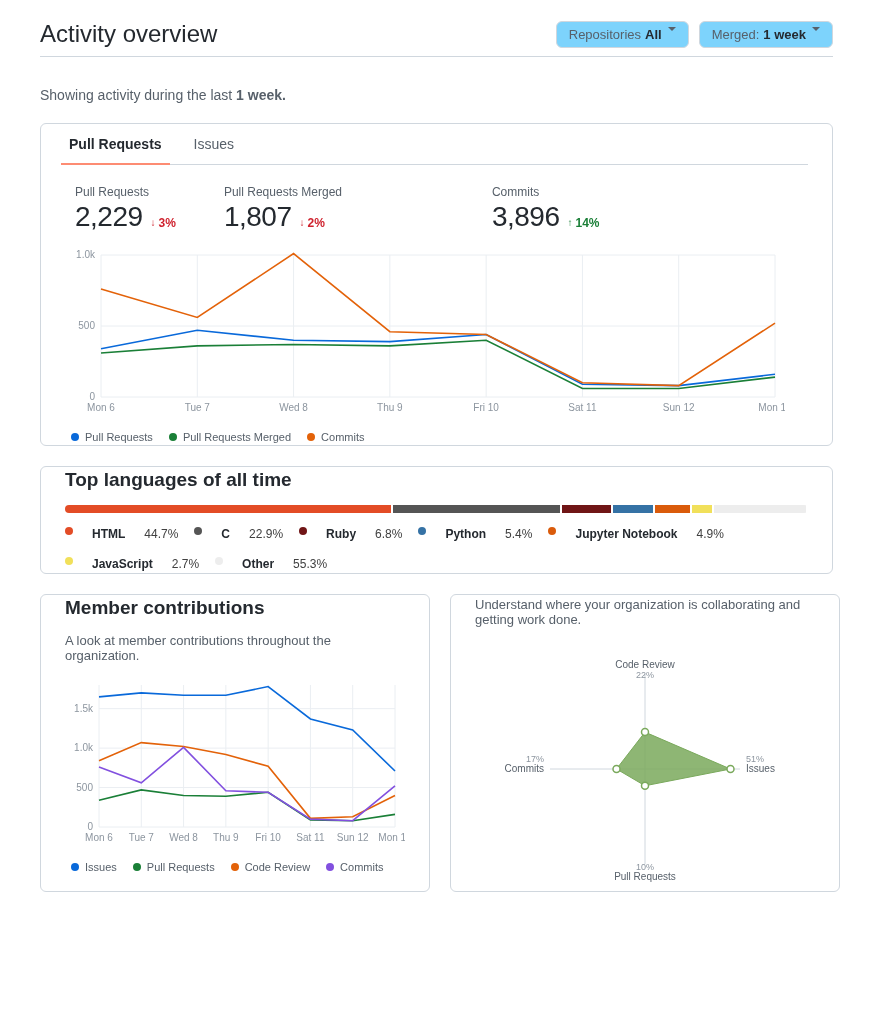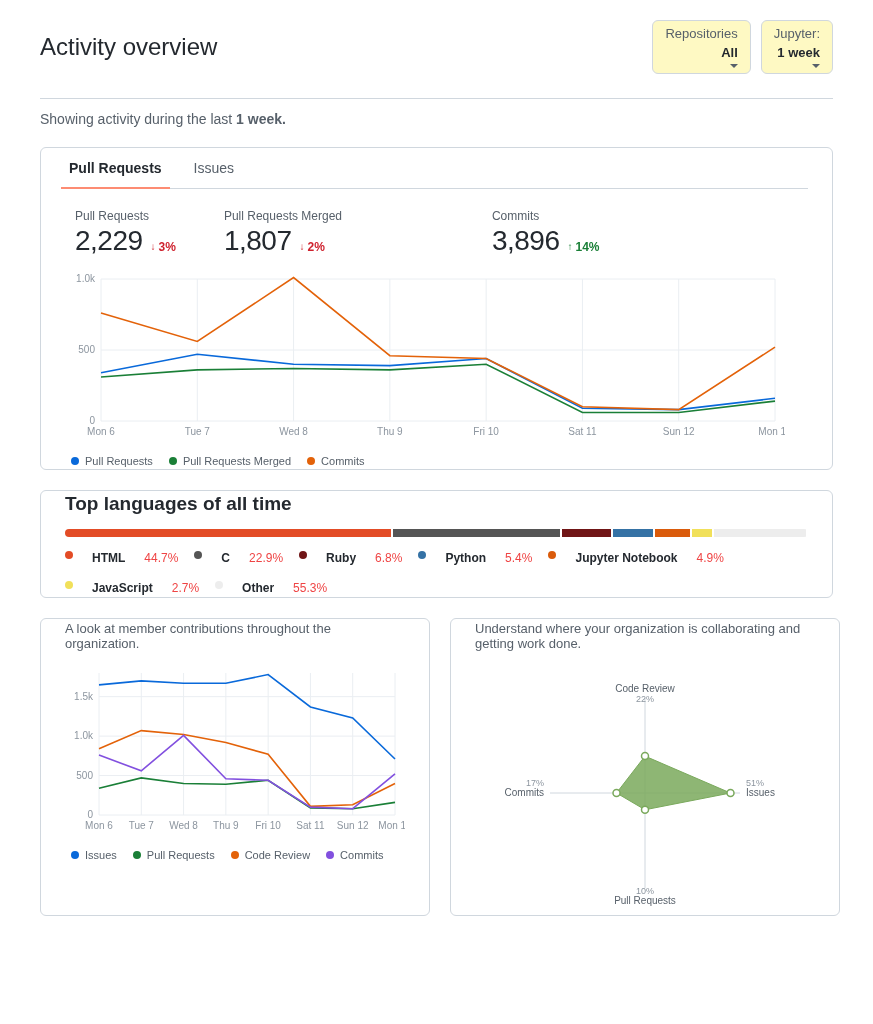--- a/index.html
+++ b/index.html
@@ -1,23 +1,23 @@
 <!DOCTYPE html>
 <html><head>
 <meta charset="utf-8">
 <style>
   * { box-sizing: border-box; margin: 0; padding: 0; }
   body { font-family: -apple-system, BlinkMacSystemFont, "Segoe UI", Helvetica, Arial, sans-serif; color: #24292f; background: #fff; padding: 20px 40px; }
-  .header-row { display: flex; align-items: center; justify-content: space-between; padding-bottom: 24px; border-bottom: 1px solid #d0d7de; }
+  .header-row { display: flex; align-items: center; justify-content: space-between; padding-bottom: 8px; border-bottom: 1px solid #d0d7de; }
   h1.page-title { font-size: 24px; font-weight: 400; }
   .filter-group { display: flex; gap: 10px; }
-  .filter-btn { display: flex; align-items: flex-end; gap: 4px; font-size: 13px; padding: 5px 12px; border: 1px solid #d0d7de; border-radius: 6px; background: #fef9c3; cursor: pointer; color: #57606a; flex-direction: column; }
+  .filter-btn { display: flex; align-items: flex-start; gap: 4px; font-size: 13px; padding: 5px 12px; border: 1px solid #d0d7de; border-radius: 6px; background: #7dd3fc; cursor: pointer; color: #57606a; }
   .filter-btn strong { font-weight: 600; color: #24292f; }
   .caret { width: 0; height: 0; border-left: 4px solid transparent; border-right: 4px solid transparent; border-top: 4px solid #57606a; margin-left: 2px; }
-  .subhead { font-size: 14px; color: #57606a; margin: 12px 0 20px 0; }
+  .subhead { font-size: 14px; color: #57606a; margin: 30px 0 20px 0; }
   .subhead strong { font-weight: 600; }
   .panel { border: 1px solid #d0d7de; border-radius: 6px; padding: 2px 24px; margin-bottom: 20px; }
   .tabs { display: flex; gap: 24px; border-bottom: 1px solid #d0d7de; margin-bottom: 20px; }
   .tab { padding: 10px 4px 12px 4px; font-size: 14px; color: #57606a; cursor: pointer; position: relative; }
   .tab.active { color: #24292f; font-weight: 600; }
   .tab.active::after { content: ""; position: absolute; left: -4px; right: -4px; bottom: -1px; height: 2px; background: #fd8c73; }
   .stats-row { display: flex; gap: 48px; margin-bottom: 12px; padding-left: 10px; }
   .stat-label { font-size: 12px; color: #57606a; margin-bottom: 2px; }
   .stat-value-row { display: flex; align-items: baseline; gap: 8px; text-align: center; }
   .stat-value { font-size: 28px; font-weight: 400; letter-spacing: -0.5px; }
@@ -30,39 +30,39 @@
   .grid-line { stroke: #eaeef2; stroke-width: 1; }
   .legend { display: flex; flex-wrap: wrap; gap: 16px; margin-top: 16px; font-size: 11px; color: #57606a; padding-left: 6px; }
   .legend-item { display: flex; align-items: center; gap: 6px; }
   .dot { width: 8px; height: 8px; border-radius: 50%; }
   .section-title { font-size: 19px; font-weight: 600; margin-bottom: 14px; }
   .lang-bar { display: flex; height: 8px; width: 100%; border-radius: 4px; overflow: hidden; margin-bottom: 14px; }
   .lang-seg { height: 100%; margin-right:2px; }
   .lang-legend { display: flex; flex-wrap: wrap; gap: 16px; font-size: 12px; }
   .lang-item { display: flex; align-items: flex-start; gap: 19px; }
   .lang-name { font-weight:600; }
-  .lang-pct { color: #ef4444; }
+  .lang-pct { color: #404040; }
   .grid2 { display: grid; grid-template-columns: 1fr 1fr; gap: 20px; }
   .panel-sub { font-size: 13px; color: #57606a; margin-bottom: 12px; }
   .radar-label { font-size: 10px; fill: #57606a; }
   .radar-pct { font-size: 9px; fill: #8c959f; }
 </style>
 </head>
 <body>
 
 <div class="header-row">
   <h1 class="page-title">Activity overview</h1>
   <div class="filter-group">
     <button class="filter-btn">
       <span>Repositories</span>
       <strong>All</strong>
       <span class="caret"></span>
     </button>
     <button class="filter-btn">
-      <span>Jupyter:</span>
+      <span>Merged:</span>
       <strong>1 week</strong>
       <span class="caret"></span>
     </button>
   </div>
 </div>
 
 <div class="subhead">
   <span>Showing activity during the last </span><strong>1 week.</strong>
 </div>
 
@@ -194,20 +194,21 @@
       <div class="lang-item">
         <span class="dot" style="background:#ededed"></span>
         <span class="lang-name">Other</span> 
         <span class="lang-pct">55.3%</span>
       </div>
     </div>
 </div>
 
 <div class="grid2">
   <div class="panel">
+    <div class="section-title">Member contributions</div>
     <div class="panel-sub">A look at member contributions throughout the organization.</div>
     <svg id="member-chart" width="340" height="170">
         <line x1="34" x2="330" y1="152" y2="152" class="grid-line"></line>
         <text x="28" y="155" text-anchor="end" class="axis-text">0</text>
         <line x1="34" x2="330" y1="112.55555555555556" y2="112.55555555555556" class="grid-line"></line>
         <text x="28" y="115.55555555555556" text-anchor="end" class="axis-text">500</text>
         <line x1="34" x2="330" y1="73.11111111111111" y2="73.11111111111111" class="grid-line"></line>
         <text x="28" y="76.11111111111111" text-anchor="end" class="axis-text">1.0k</text>
         <line x1="34" x2="330" y1="33.66666666666666" y2="33.66666666666666" class="grid-line"></line>
         <text x="28" y="36.66666666666666" text-anchor="end" class="axis-text">1.5k</text>

